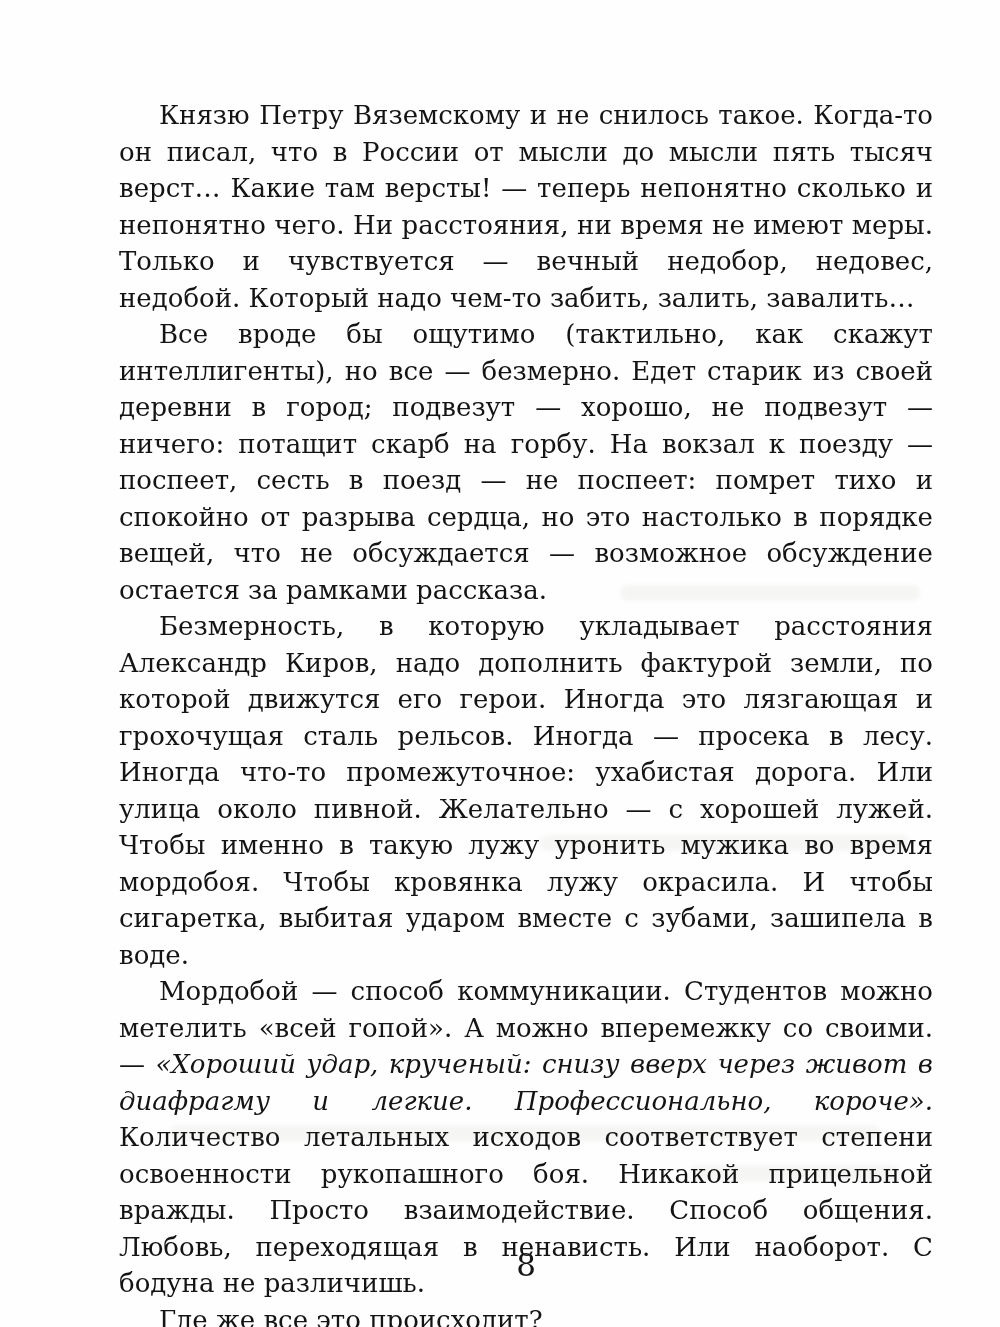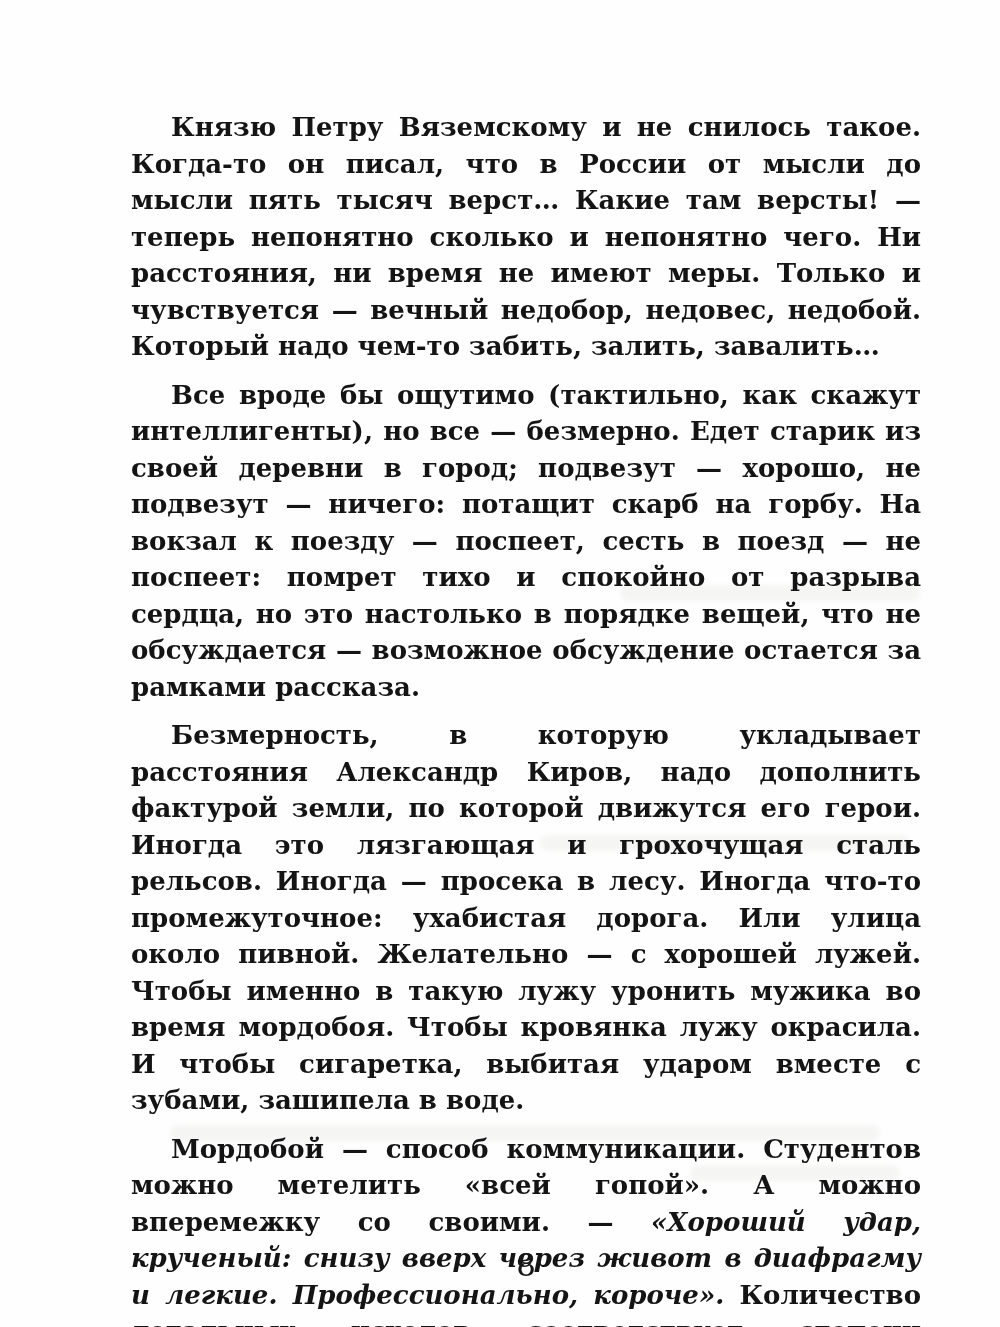--- a/index.html
+++ b/index.html
@@ -19,25 +19,24 @@
   .text-block {
     position: absolute;
     left: 119px;
     top: 97px;
     width: 814px;
     font-size: 26px;
     line-height: 36.5px;
     text-align: justify;
   }
   .text-block p {
-    margin: 12px;
+    margin: 0;
     padding: 0;
     text-indent: 40px;
     text-rendering: optimizeLegibility;
-    font-weight: bold;
   }
   .text-block .italic {
     font-style: italic;
   }
   .page-number {
     position: absolute;
     left: 119px;
     top: 1245px;
     width: 814px;
     text-align: center;

